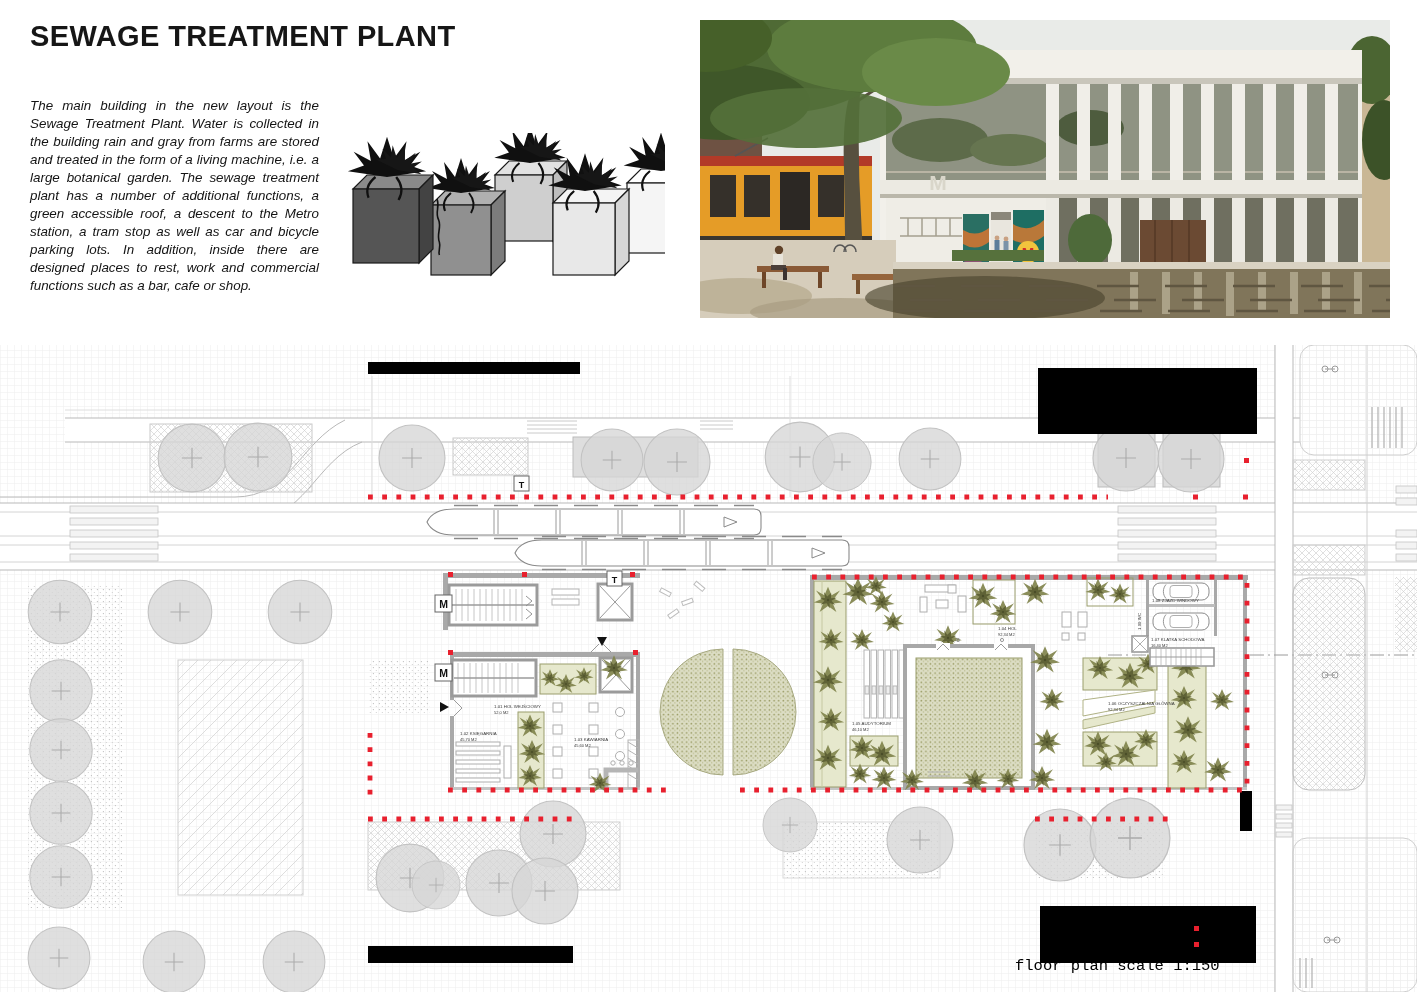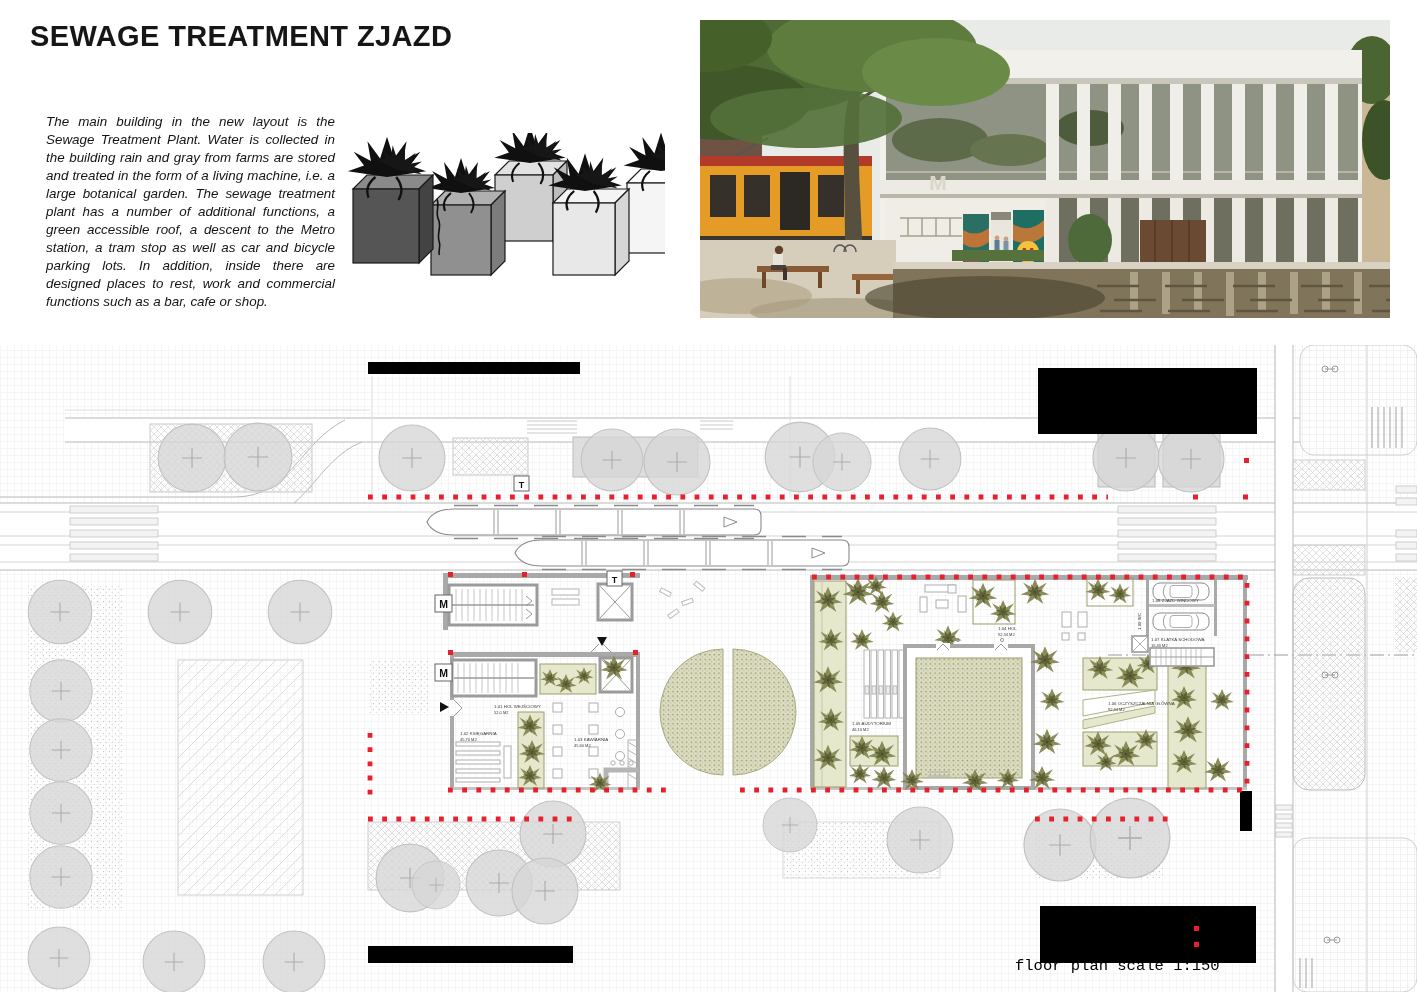--- a/index.html
+++ b/index.html
@@ -1,36 +1,36 @@
 <!DOCTYPE html>
 <html><head>
 <meta charset="utf-8">
 <style>
   html,body{margin:0;padding:0;background:#fff;}
   *{box-sizing:border-box;}
   .board{position:relative;width:1417px;height:992px;background:#fff;overflow:hidden;
          font-family:"Liberation Sans",sans-serif;color:#111;}
   .title{position:absolute;left:30px;top:20px;margin:0;font-size:29px;font-weight:bold;
          letter-spacing:.4px;color:#161616;}
-  .intro{position:absolute;left:30px;top:97px;width:289px;margin:16px;font-size:13.4px;
+  .intro{position:absolute;left:30px;top:97px;width:289px;margin:0;font-size:13.4px;
          line-height:1.345;font-style:italic;font-weight:500;text-align:justify;color:#141414;}
   .scale-note{position:absolute;left:1015px;top:957px;font-size:15.5px;color:#000;font-family:Liberation Mono, monospace;}
   svg{position:absolute;display:block;}
   .lbl{font-size:4.4px;fill:#3a3a3a;}
   .lbl2{font-size:4px;fill:#3a3a3a;}
   .mk{font-size:10.5px;font-weight:bold;fill:#111;text-anchor:middle;}
   .wm{font-size:21px;font-weight:bold;fill:#d9d6ca;text-anchor:middle;}
   .mlogo{font-size:15px;font-weight:bold;fill:#cf2b2b;text-anchor:middle;}
 </style>
 </head>
 <body>
 
 <div class="board">
 
-  <h1 class="title">SEWAGE TREATMENT ZJAZD</h1>
+  <h1 class="title">SEWAGE TREATMENT PLANT</h1>
   <p class="intro">The main building in the new layout is the Sewage Treatment Plant. Water is collected in the building rain and gray from farms are stored and treated in the form of a living machine, i.e. a large botanical garden. The sewage treatment plant has a number of additional functions, a green accessible roof, a descent to the Metro station, a tram stop as well as car and bicycle parking lots. In addition, inside there are designed places to rest, work and commercial functions such as a bar, cafe or shop.</p>
 
   <svg style="left:345px;top:133px" width="320" height="162" viewBox="0 0 320 162">
     <defs>
       <g id="leaves">
         <path d="M0,0 L-34,-5 L-20,-10 L-29,-22 L-14,-14 L-17,-31 L-6,-16 L0,-35 L6,-16 L17,-31 L14,-14 L29,-22 L20,-10 L34,-5 Z" fill="#101010"></path>
         <path transform="translate(9,-6) rotate(18) scale(.62)" d="M0,0 L-34,-5 L-20,-10 L-29,-22 L-14,-14 L-17,-31 L-6,-16 L0,-35 L6,-16 L17,-31 L14,-14 L29,-22 L20,-10 L34,-5 Z" fill="#161616"></path>
         <path d="M-10,0 Q-20,8 -16,18 M8,0 Q16,10 10,20" stroke="#101010" stroke-width="2" fill="none"></path>
       </g>
       <path id="vine" d="M0,0 C4,10 -3,16 2,26 C6,36 -1,44 3,54 C5,60 1,66 3,70" stroke="#101010" stroke-width="2" fill="none"></path>

